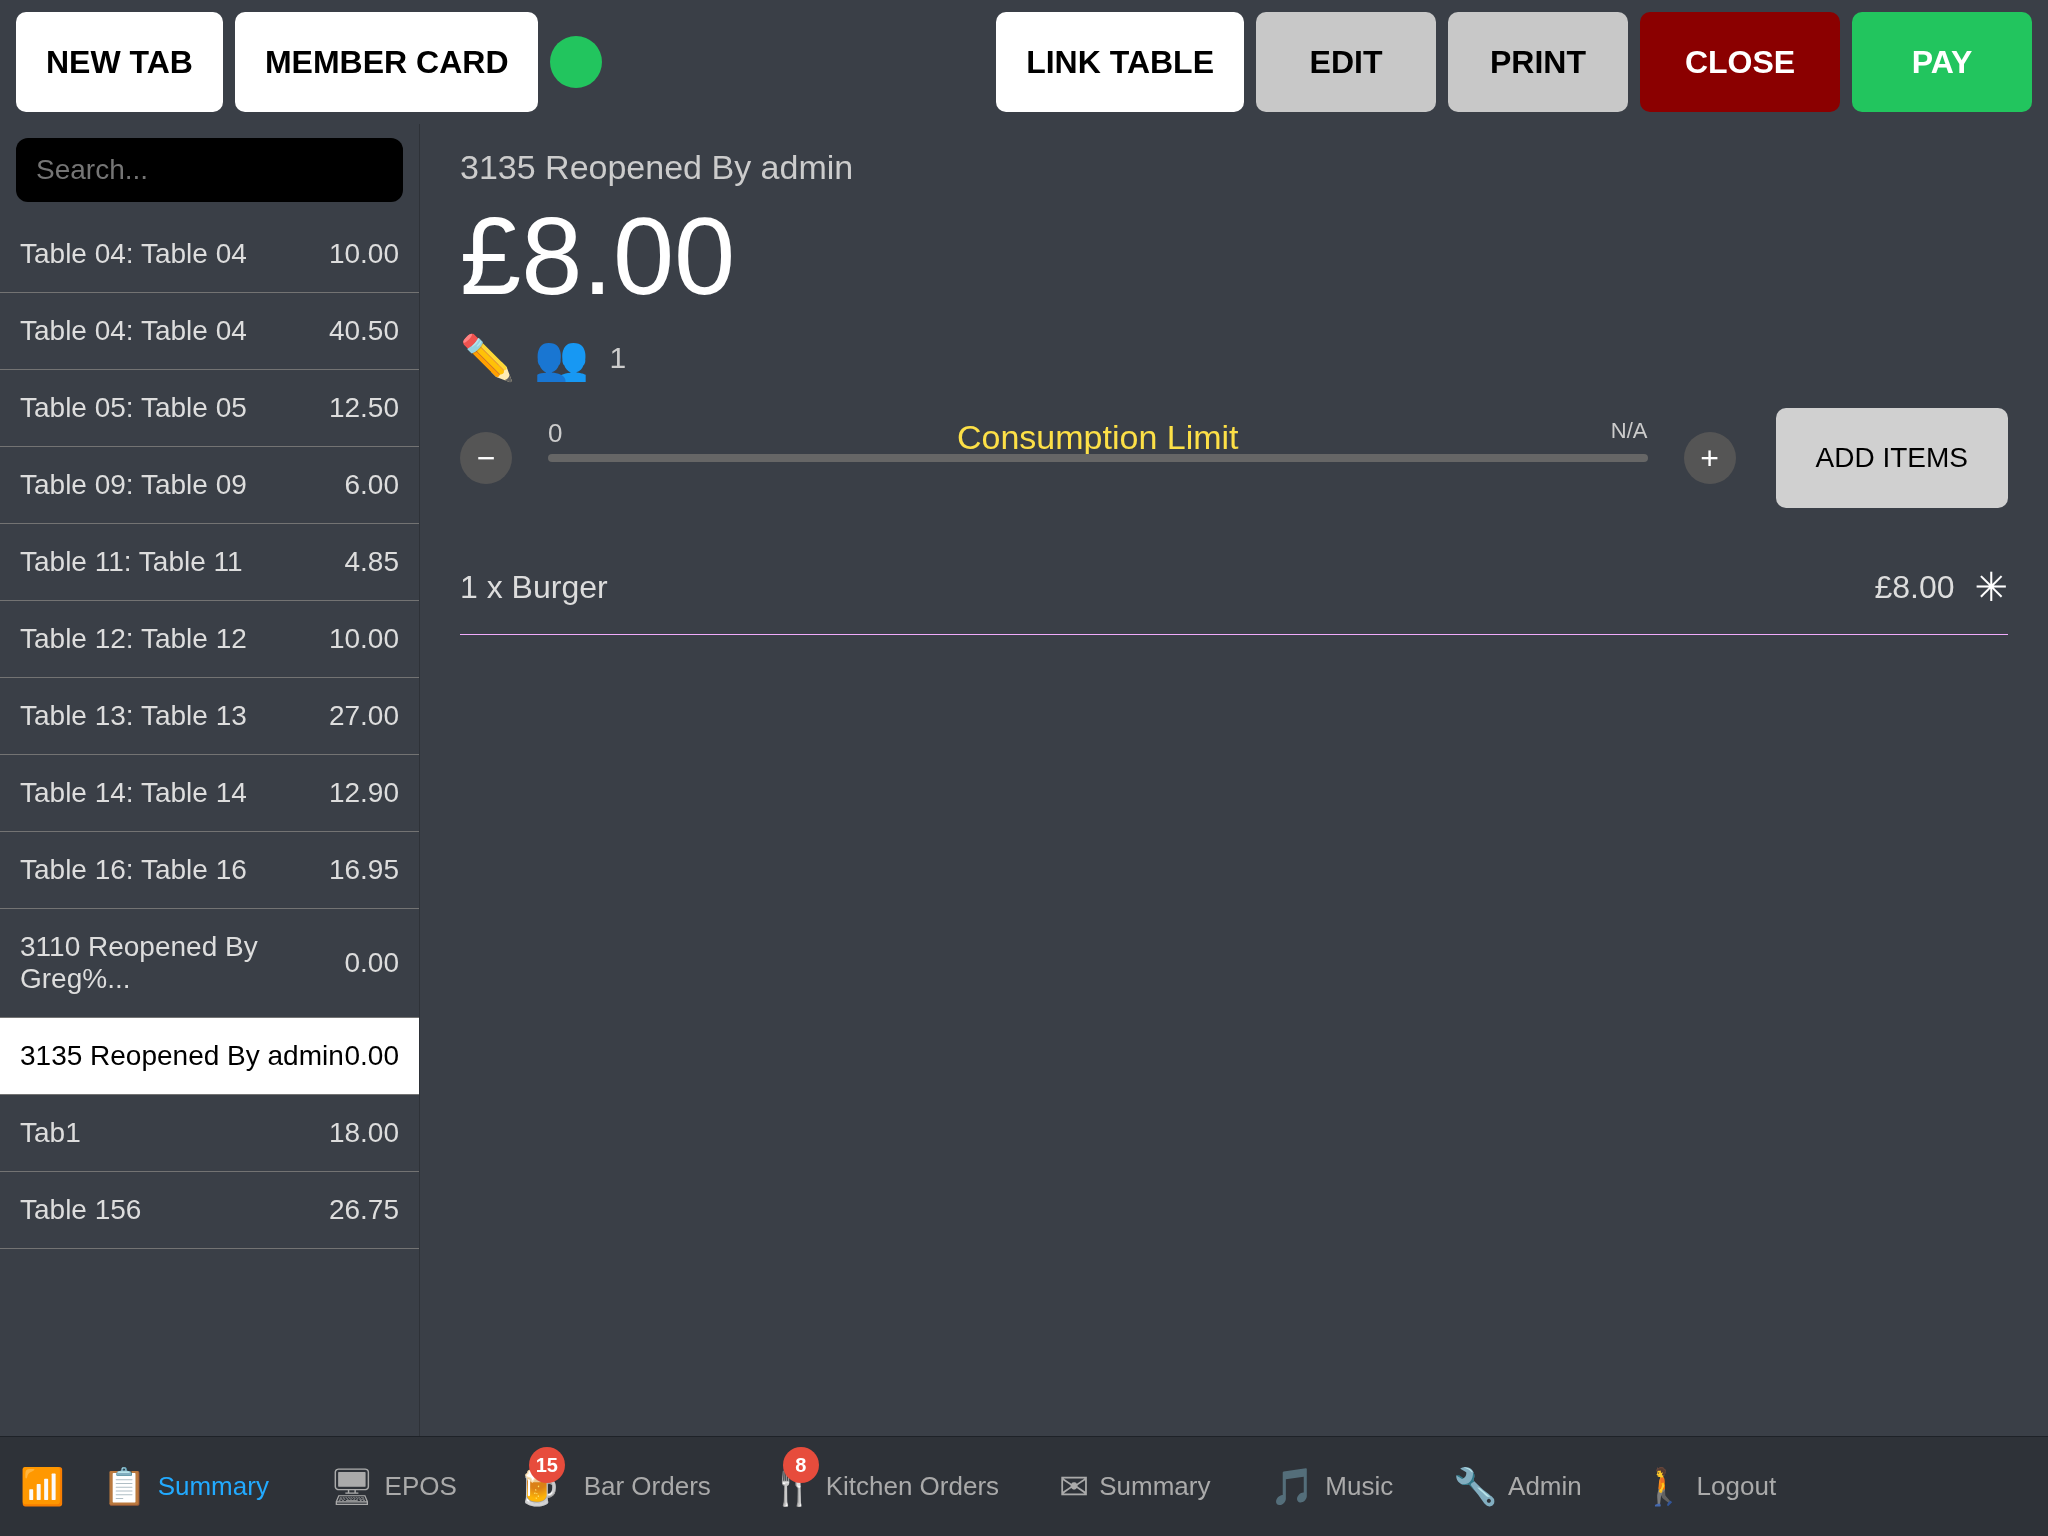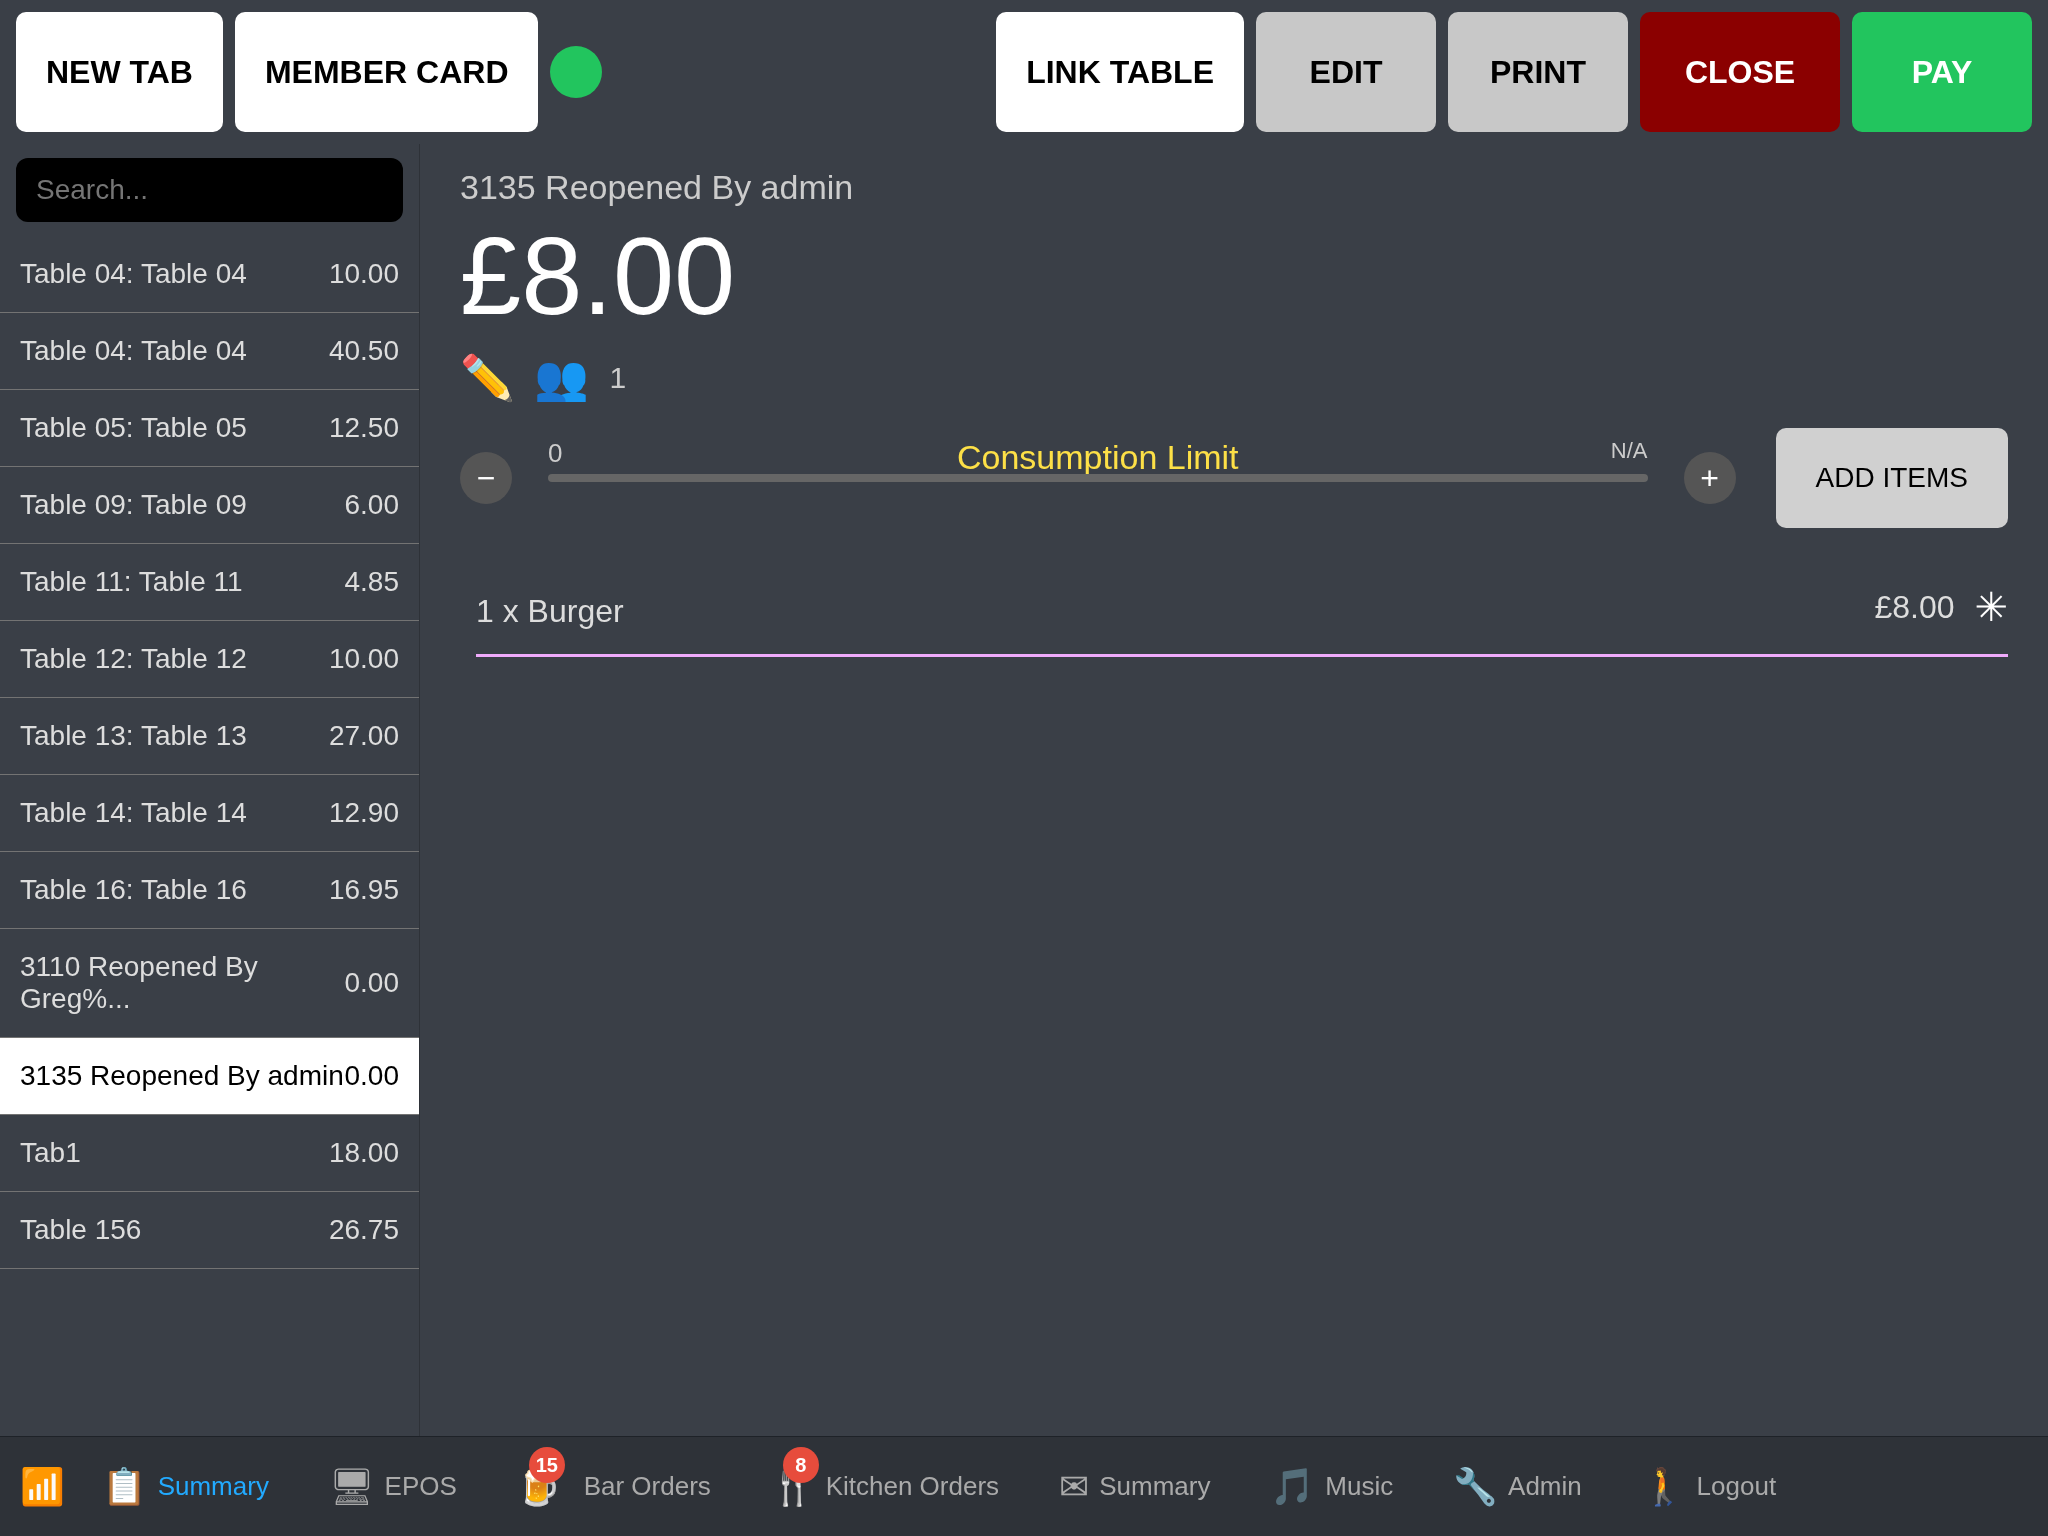--- a/index.html
+++ b/index.html
@@ -23,21 +23,21 @@
       background: #3a3f47;
       flex-shrink: 0;
     }
     .toolbar-btn {
       border: none;
       border-radius: 10px;
       font-size: 32px;
       font-weight: 600;
       cursor: pointer;
       padding: 8px 30px;
-      height: 120px;
+      height: 100px;
       min-width: 160px;
     }
     .btn-new-tab {
       background: #ffffff;
       color: #000;
     }
     .btn-member-card {
       background: #ffffff;
       color: #000;
       min-width: 200px;
@@ -199,26 +199,25 @@
       border-radius: 10px;
       padding: 0 40px;
       height: 100px;
       font-size: 28px;
       font-weight: 400;
       cursor: pointer;
       white-space: nowrap;
     }
     .order-item-row {
       display: flex;
-      align-items: flex-end;
+      align-items: center;
       justify-content: space-between;
       padding: 24px 0;
-      border-bottom: 3px solid #f0abfc;
+      border-bottom: 1px solid #f0abfc;
       font-size: 32px;
-      margin-left: 16px;
     }
     .order-item-name { color: #ddd; }
     .order-item-right {
       display: flex;
       align-items: center;
       gap: 20px;
     }
     .order-item-price { color: #ddd; }
     .asterisk-icon {
       font-size: 40px;

